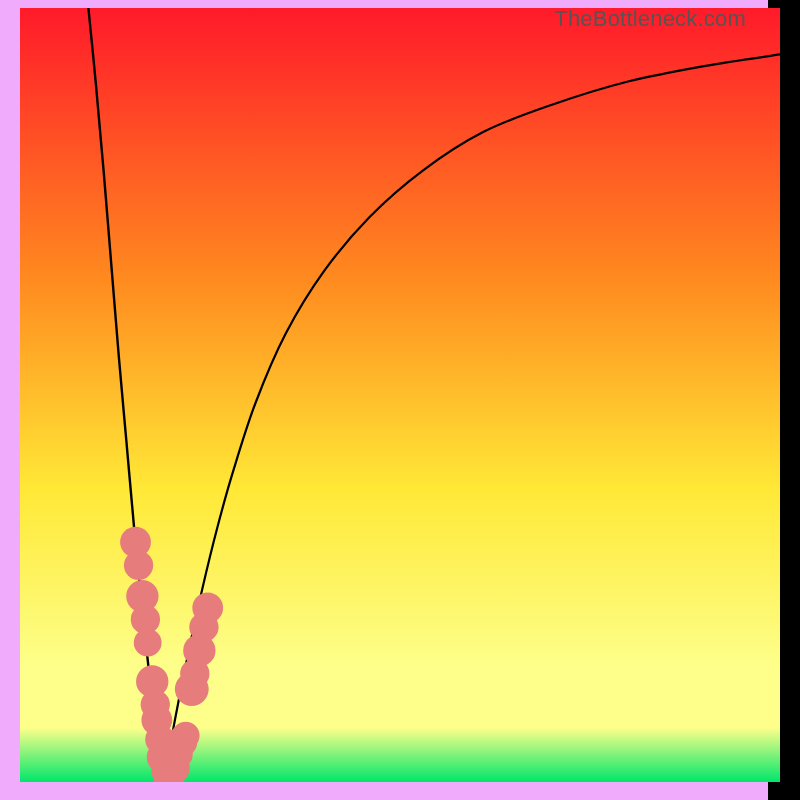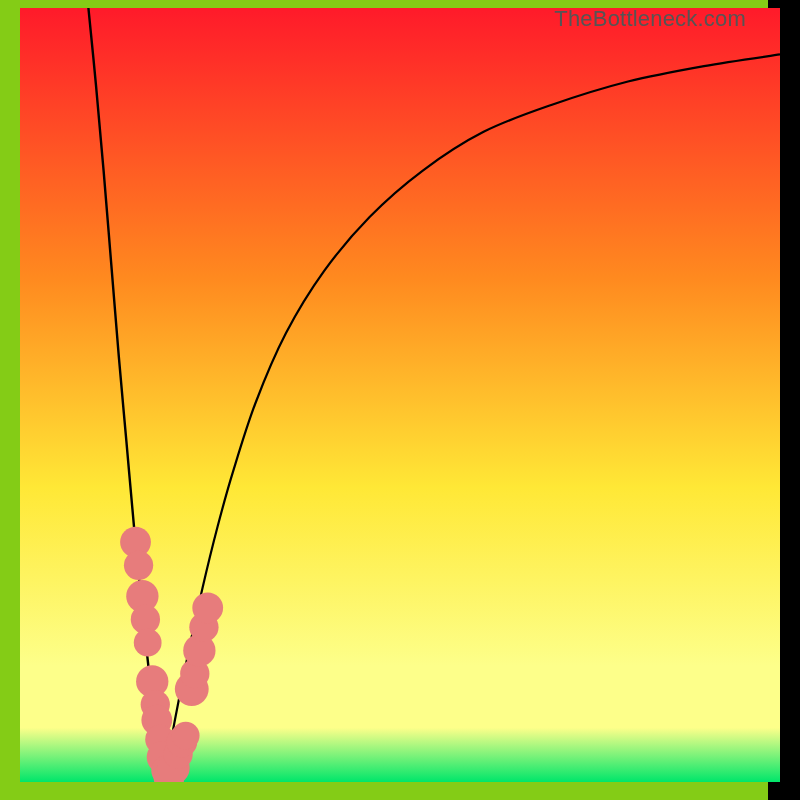--- a/index.html
+++ b/index.html
@@ -8,21 +8,21 @@
     width: 800px;
     height: 800px;
     overflow: hidden;
     background: #000;
     font-family: Arial, Helvetica, sans-serif;
   }
   .frame {
     position: absolute;
     top: 0; left: 0;
     width: 768px; height: 800px;
-    background: #84cc16;
+    background: #f0abfc;
   }
   .plot {
     position: absolute;
     
     left: 20px;
     top: 8px;
     width: 760px;
     height: 774px;
   }
   .watermark {

